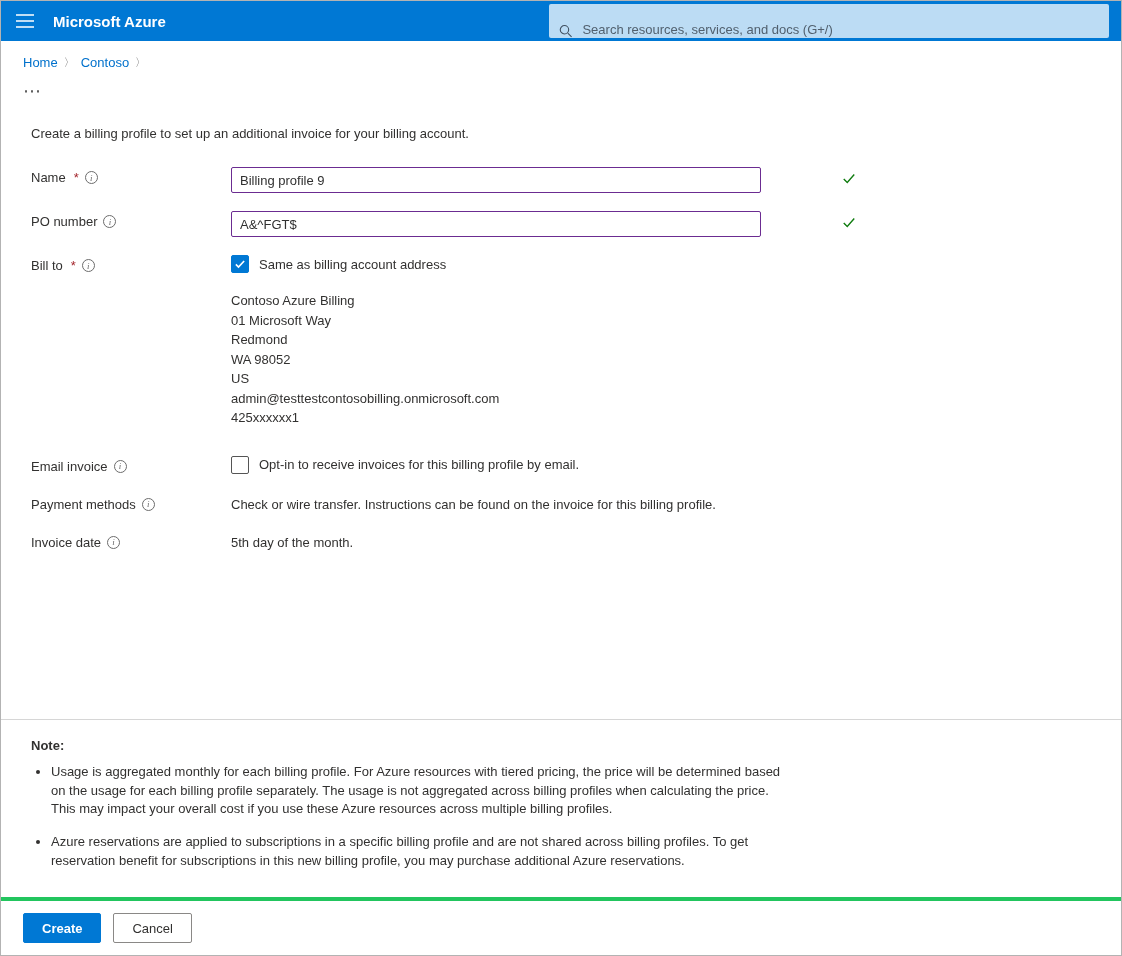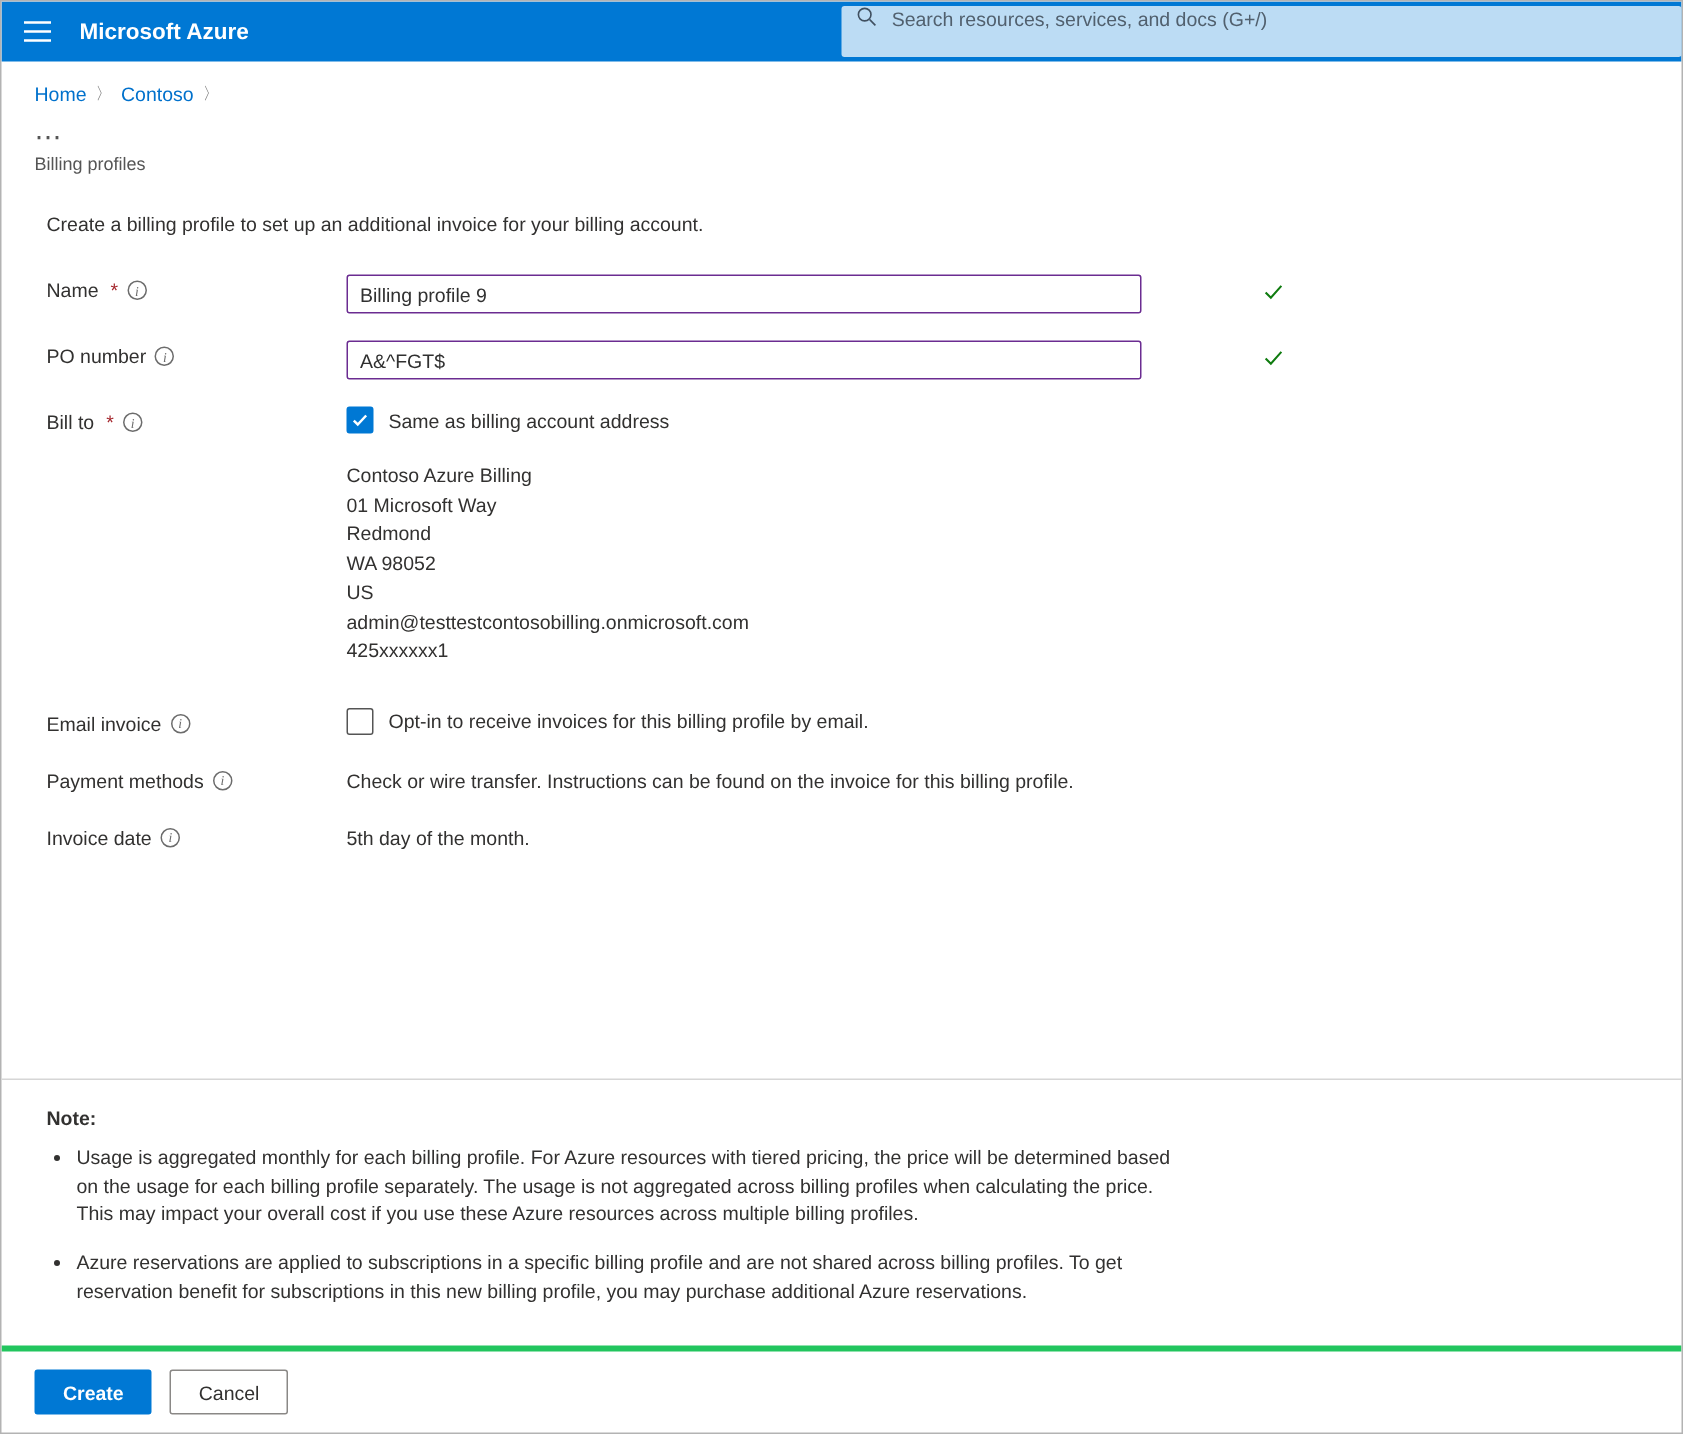--- a/index.html
+++ b/index.html
@@ -38,23 +38,23 @@
     font-weight: 600;
     padding-left: 4px;
     text-align: center;
   }
   .header-spacer { flex: 1; }
   .search-box {
     background: #bcdcf4;
     height: 34px;
     width: 560px;
     display: flex;
-    align-items: flex-start;
+    align-items: flex-end;
     border-radius: 2px;
-    margin-right: 0;
+    margin-right: 12px;
     padding: 0 10px;
     color: #405060;
   }
   .search-box input {
     background: transparent;
     border: none;
     outline: none;
     font-size: 13px;
     width: 100%;
     color: #405060;
@@ -208,21 +208,20 @@
 <div class="page-top">
   <div class="breadcrumb">
     <a>Home</a>
     <span class="chev">〉</span>
     <a>Contoso</a>
     <span class="chev">〉</span>
   </div>
   <div class="title-row">
     <span class="more-dots">⋯</span>
   </div>
-  <div class="page-subtitle">Billing profiles</div>
 </div>
 
 <div class="form-area">
   <div class="intro">Create a billing profile to set up an additional invoice for your billing account.</div>
 
   <div class="field-row">
     <div class="field-label">
       <span>Name</span>
         <span class="req">*</span>
       <span class="info-icon">i</span>

